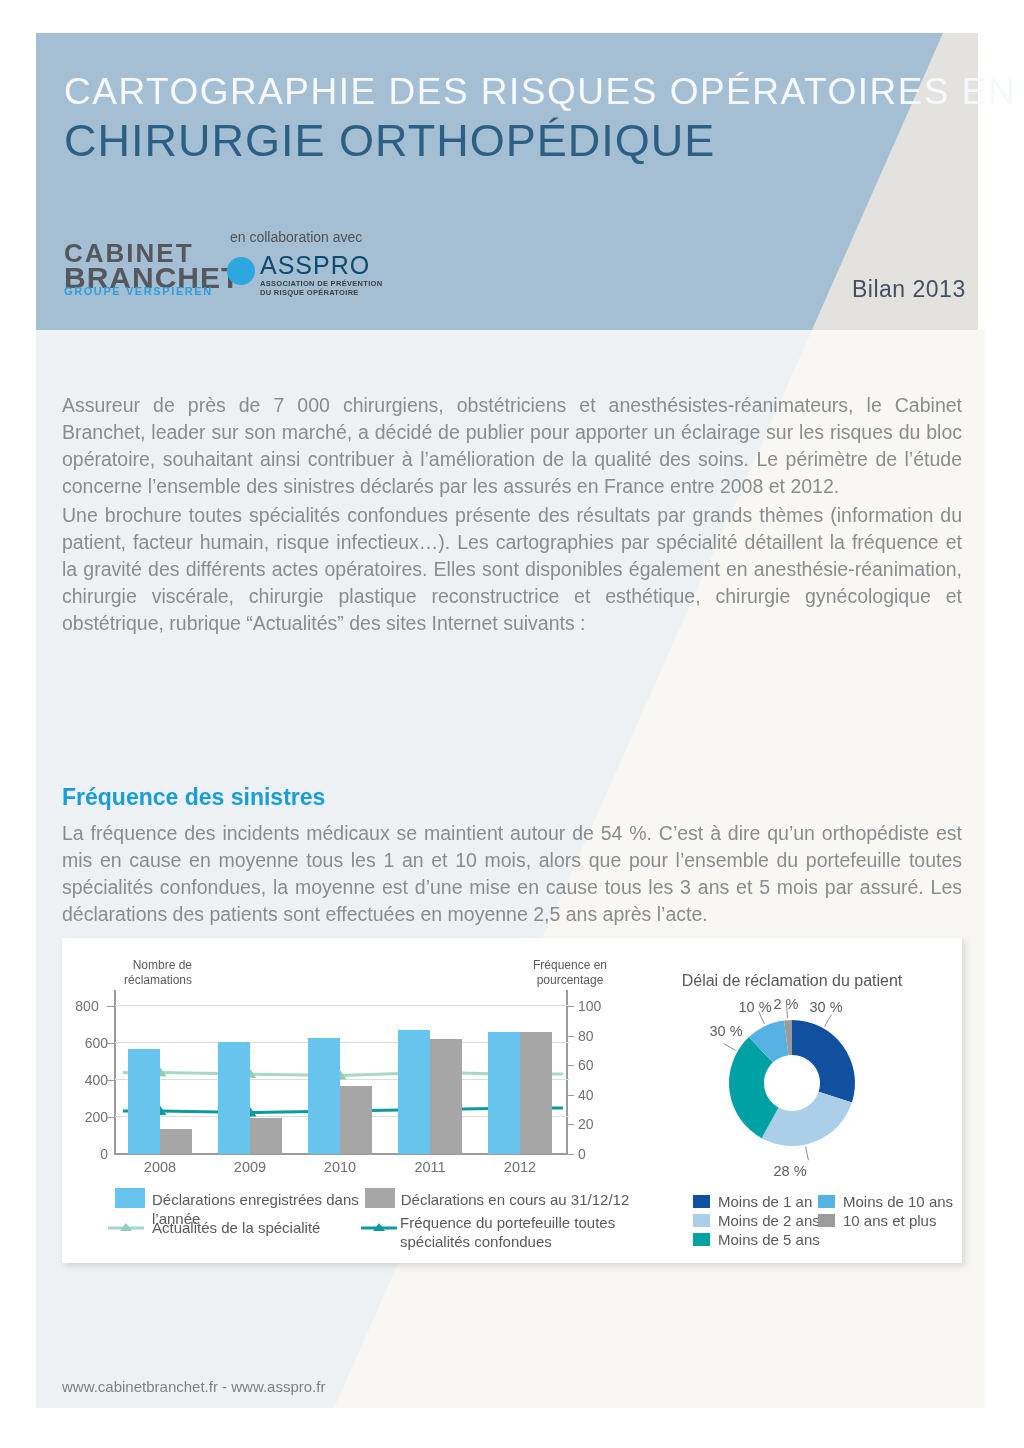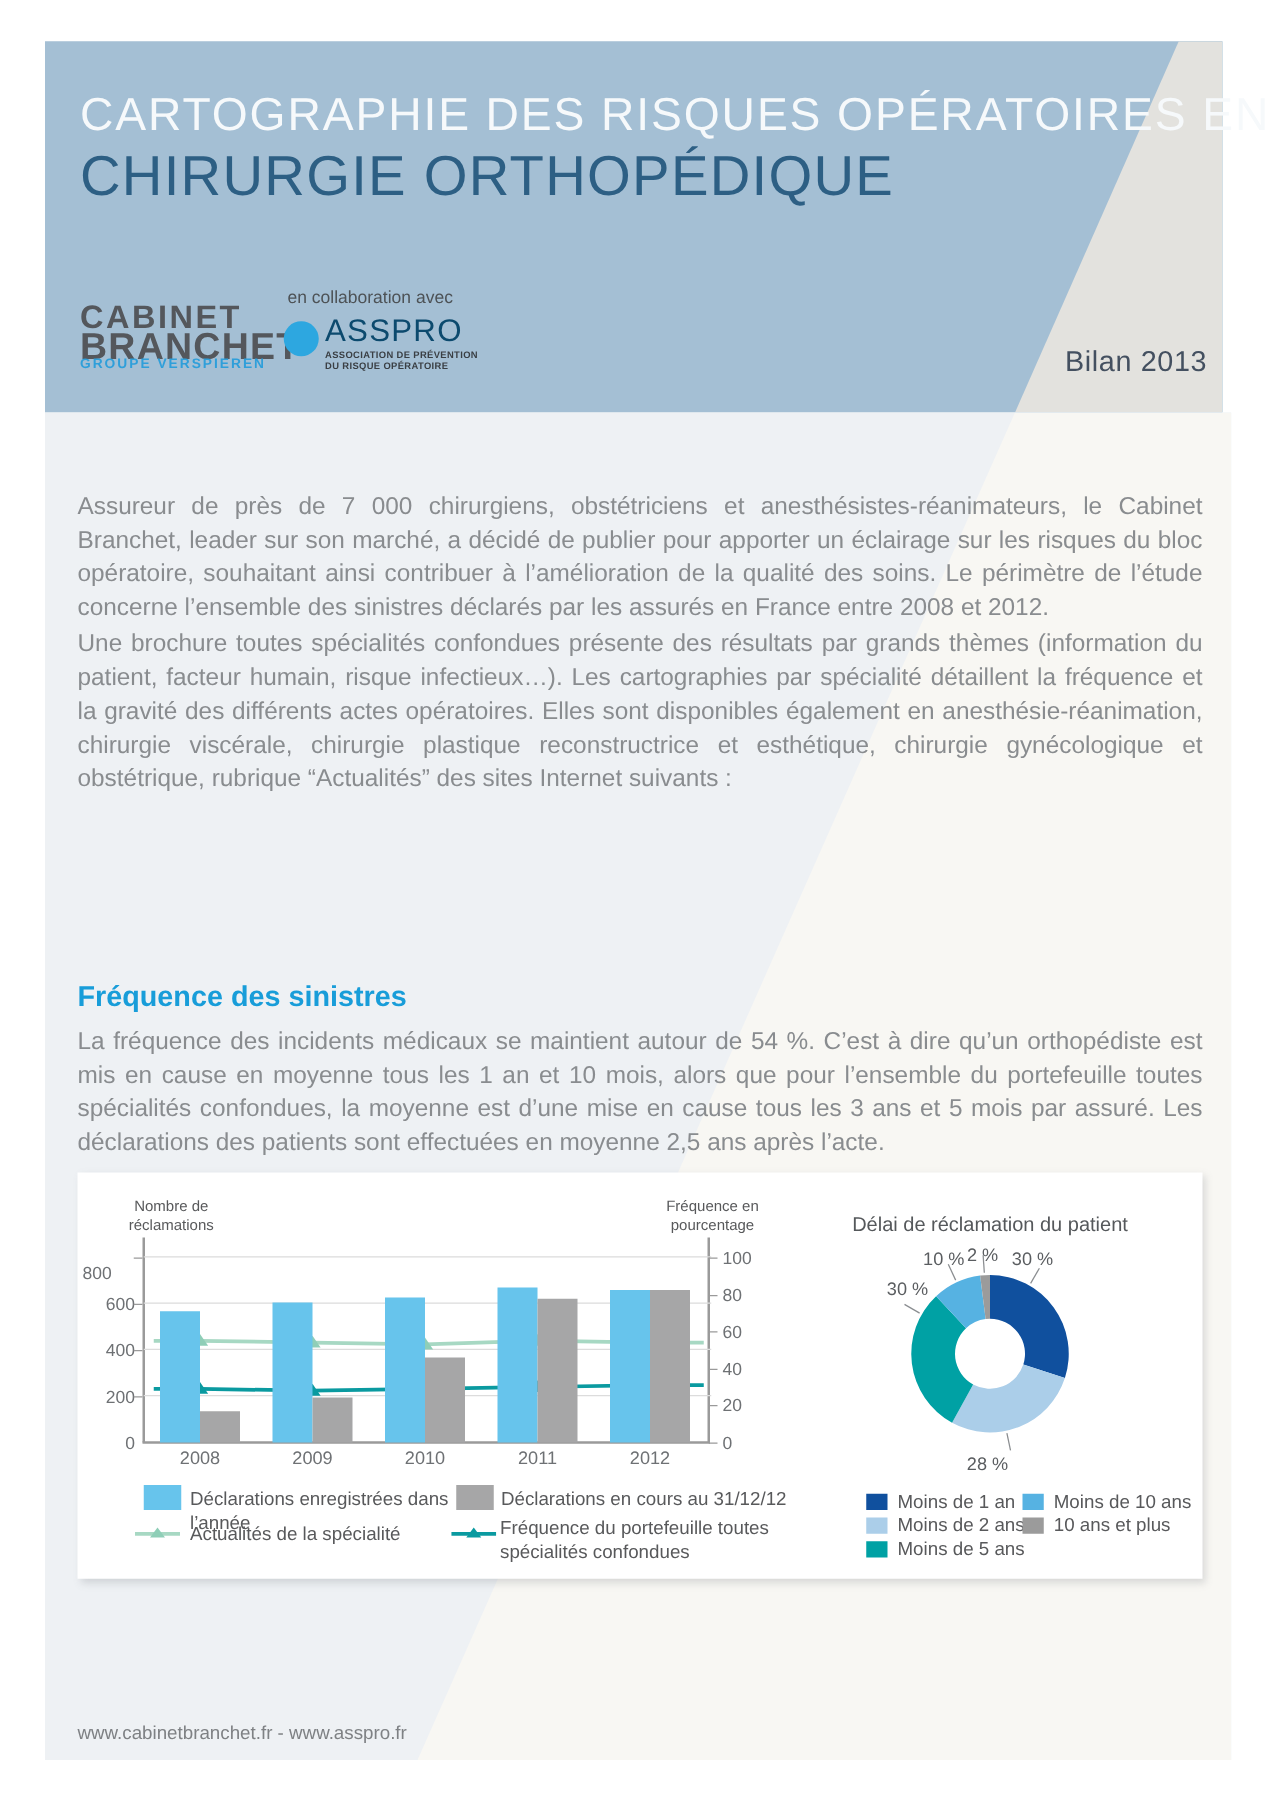--- a/index.html
+++ b/index.html
@@ -80,21 +80,21 @@
   </div>
 
   <div class="abs para" style="top:392px;">Assureur de près de 7 000 chirurgiens, obstétriciens et anesthésistes-réanimateurs, le Cabinet Branchet, leader sur son marché, a décidé de publier pour apporter un éclairage sur les risques du bloc opératoire, souhaitant ainsi contribuer à l’amélioration de la qualité des soins. Le périmètre de l’étude concerne l’ensemble des sinistres déclarés par les assurés en France entre 2008 et 2012.</div>
   <div class="abs para" style="top:502px;">Une brochure toutes spécialités confondues présente des résultats par grands thèmes (information du patient, facteur humain, risque infectieux…). Les cartographies par spécialité détaillent la fréquence et la gravité des différents actes opératoires. Elles sont disponibles également en anesthésie-réanimation, chirurgie viscérale, chirurgie plastique reconstructrice et esthétique, chirurgie gynécologique et obstétrique, rubrique “Actualités” des sites Internet suivants :</div>
 
   <div class="abs section-title" style="top:784px;">Fréquence des sinistres</div>
   <div class="abs para" style="top:820px;">La fréquence des incidents médicaux se maintient autour de 54 %. C’est à dire  qu’un orthopédiste est mis en cause en moyenne tous les 1 an et 10 mois, alors que pour l’ensemble du portefeuille toutes spécialités confondues, la moyenne est d’une mise en cause tous les 3 ans et 5 mois par assuré. Les déclarations des patients sont effectuées en moyenne 2,5 ans après l’acte.</div>
 
   <div class="abs card" id="chart-card">
 
-    <div class="axis-head" style="left:20px;top:20px;width:110px;">Nombre de réclamations</div>
+    <div class="axis-head" style="left:20px;top:20px;width:110px;text-align:right;">Nombre de réclamations</div>
     <div class="axis-head" style="left:453px;top:20px;width:110px;">Fréquence en pourcentage</div>
     <div class="chart-title donut-title">Délai de réclamation du patient</div>
 
     <div class="axis-v" style="left:52px;top:52px;height:164px;"></div>
     <div class="axis-v" style="left:504px;top:52px;height:164px;"></div>
     <div class="axis-h" style="left:52px;top:215px;width:454px;"></div>
 
     <div id="bar-plot">
         <div class="gridline" style="bottom: 148px;"></div>
         <div class="gridline" style="bottom: 111px;"></div>
@@ -143,21 +143,21 @@
         <line x1="135.4658292066319" y1="35.158336733111426" x2="134.48923857421414" y2="21.192440029473886" stroke="#8a8d90" stroke-width="1"></line>
         <text x="134" y="26" text-anchor="middle" font-size="14.5" fill="#5a5d60" font-family="&quot;Liberation Sans&quot;,sans-serif">2 %</text>
       </svg>
   <div class="tick-label" style="left: 4px; top: 208px; width: 42px; text-align: right;">0</div>
       <div class="tick-label" style="left: 4px; top: 171px; width: 42px; text-align: right;">200</div>
       <div class="tickmark" style="left: 45px; top: 179px;"></div>
       <div class="tick-label" style="left: 4px; top: 134px; width: 42px; text-align: right;">400</div>
       <div class="tickmark" style="left: 45px; top: 142px;"></div>
       <div class="tick-label" style="left: 4px; top: 97px; width: 42px; text-align: right;">600</div>
       <div class="tickmark" style="left: 45px; top: 105px;"></div>
-      <div class="tick-label" style="left: 4px; top: 60px; width: 42px; text-align: left; margin-top: 12px;">800</div>
+      <div class="tick-label" style="left: 4px; top: 60px; width: 42px; text-align: center;">800</div>
       <div class="tickmark" style="left: 45px; top: 68px;"></div>
       <div class="tick-label" style="left: 516px; top: 208px; width: 40px;">0</div>
       <div class="tickmark" style="left: 505px; top: 216px;"></div>
       <div class="tick-label" style="left: 516px; top: 178.4px; width: 40px;">20</div>
       <div class="tickmark" style="left: 505px; top: 186.4px;"></div>
       <div class="tick-label" style="left: 516px; top: 148.8px; width: 40px;">40</div>
       <div class="tickmark" style="left: 505px; top: 156.8px;"></div>
       <div class="tick-label" style="left: 516px; top: 119.2px; width: 40px;">60</div>
       <div class="tickmark" style="left: 505px; top: 127.2px;"></div>
       <div class="tick-label" style="left: 516px; top: 89.6px; width: 40px;">80</div>

